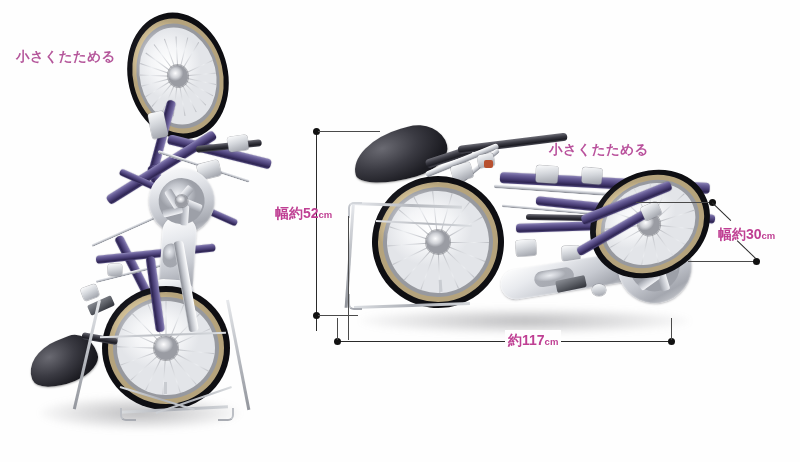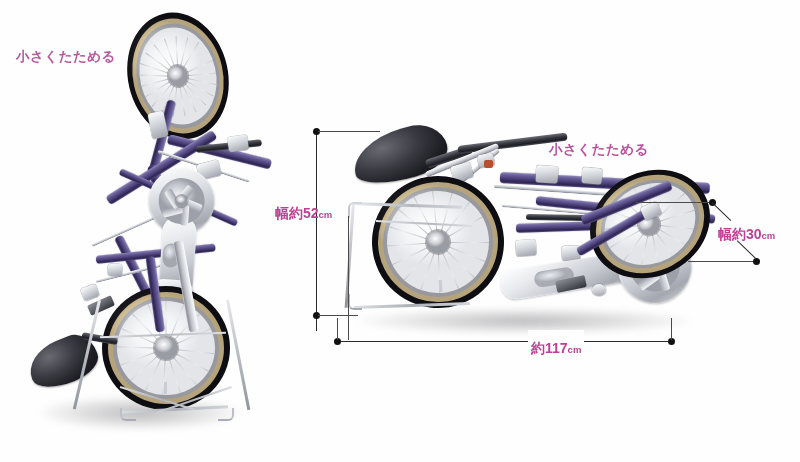--- a/index.html
+++ b/index.html
@@ -31,21 +31,21 @@
     font-size:13.5px;
     color:#b9519c;
   }
   .dim-label{
     font-size:14px;font-weight:700;color:#bf3f93;
     white-space:nowrap;letter-spacing:0px;
   }
   .dim-label .unit{font-size:9.5px;letter-spacing:0;}
   #dim-h-label{left:275px;top:203px;}
   #dim-w-label{left:718px;top:224px;}
-  #dim-l-label{left:505px;top:330px;background:#fefefe;padding:8px 3px;margin-left:23px;}
+  #dim-l-label{left:505px;top:330px;background:#fefefe;padding:0 3px;}
 
   
   .rule{background:#2a2a2a;}
   .rule-v{width:1.3px;}
   .rule-h{height:1.3px;}
   .rule-thin{background:#4a4a4a;}
   .dot{
     width:7px;height:7px;border-radius:50%;
     background:#111;
   }

